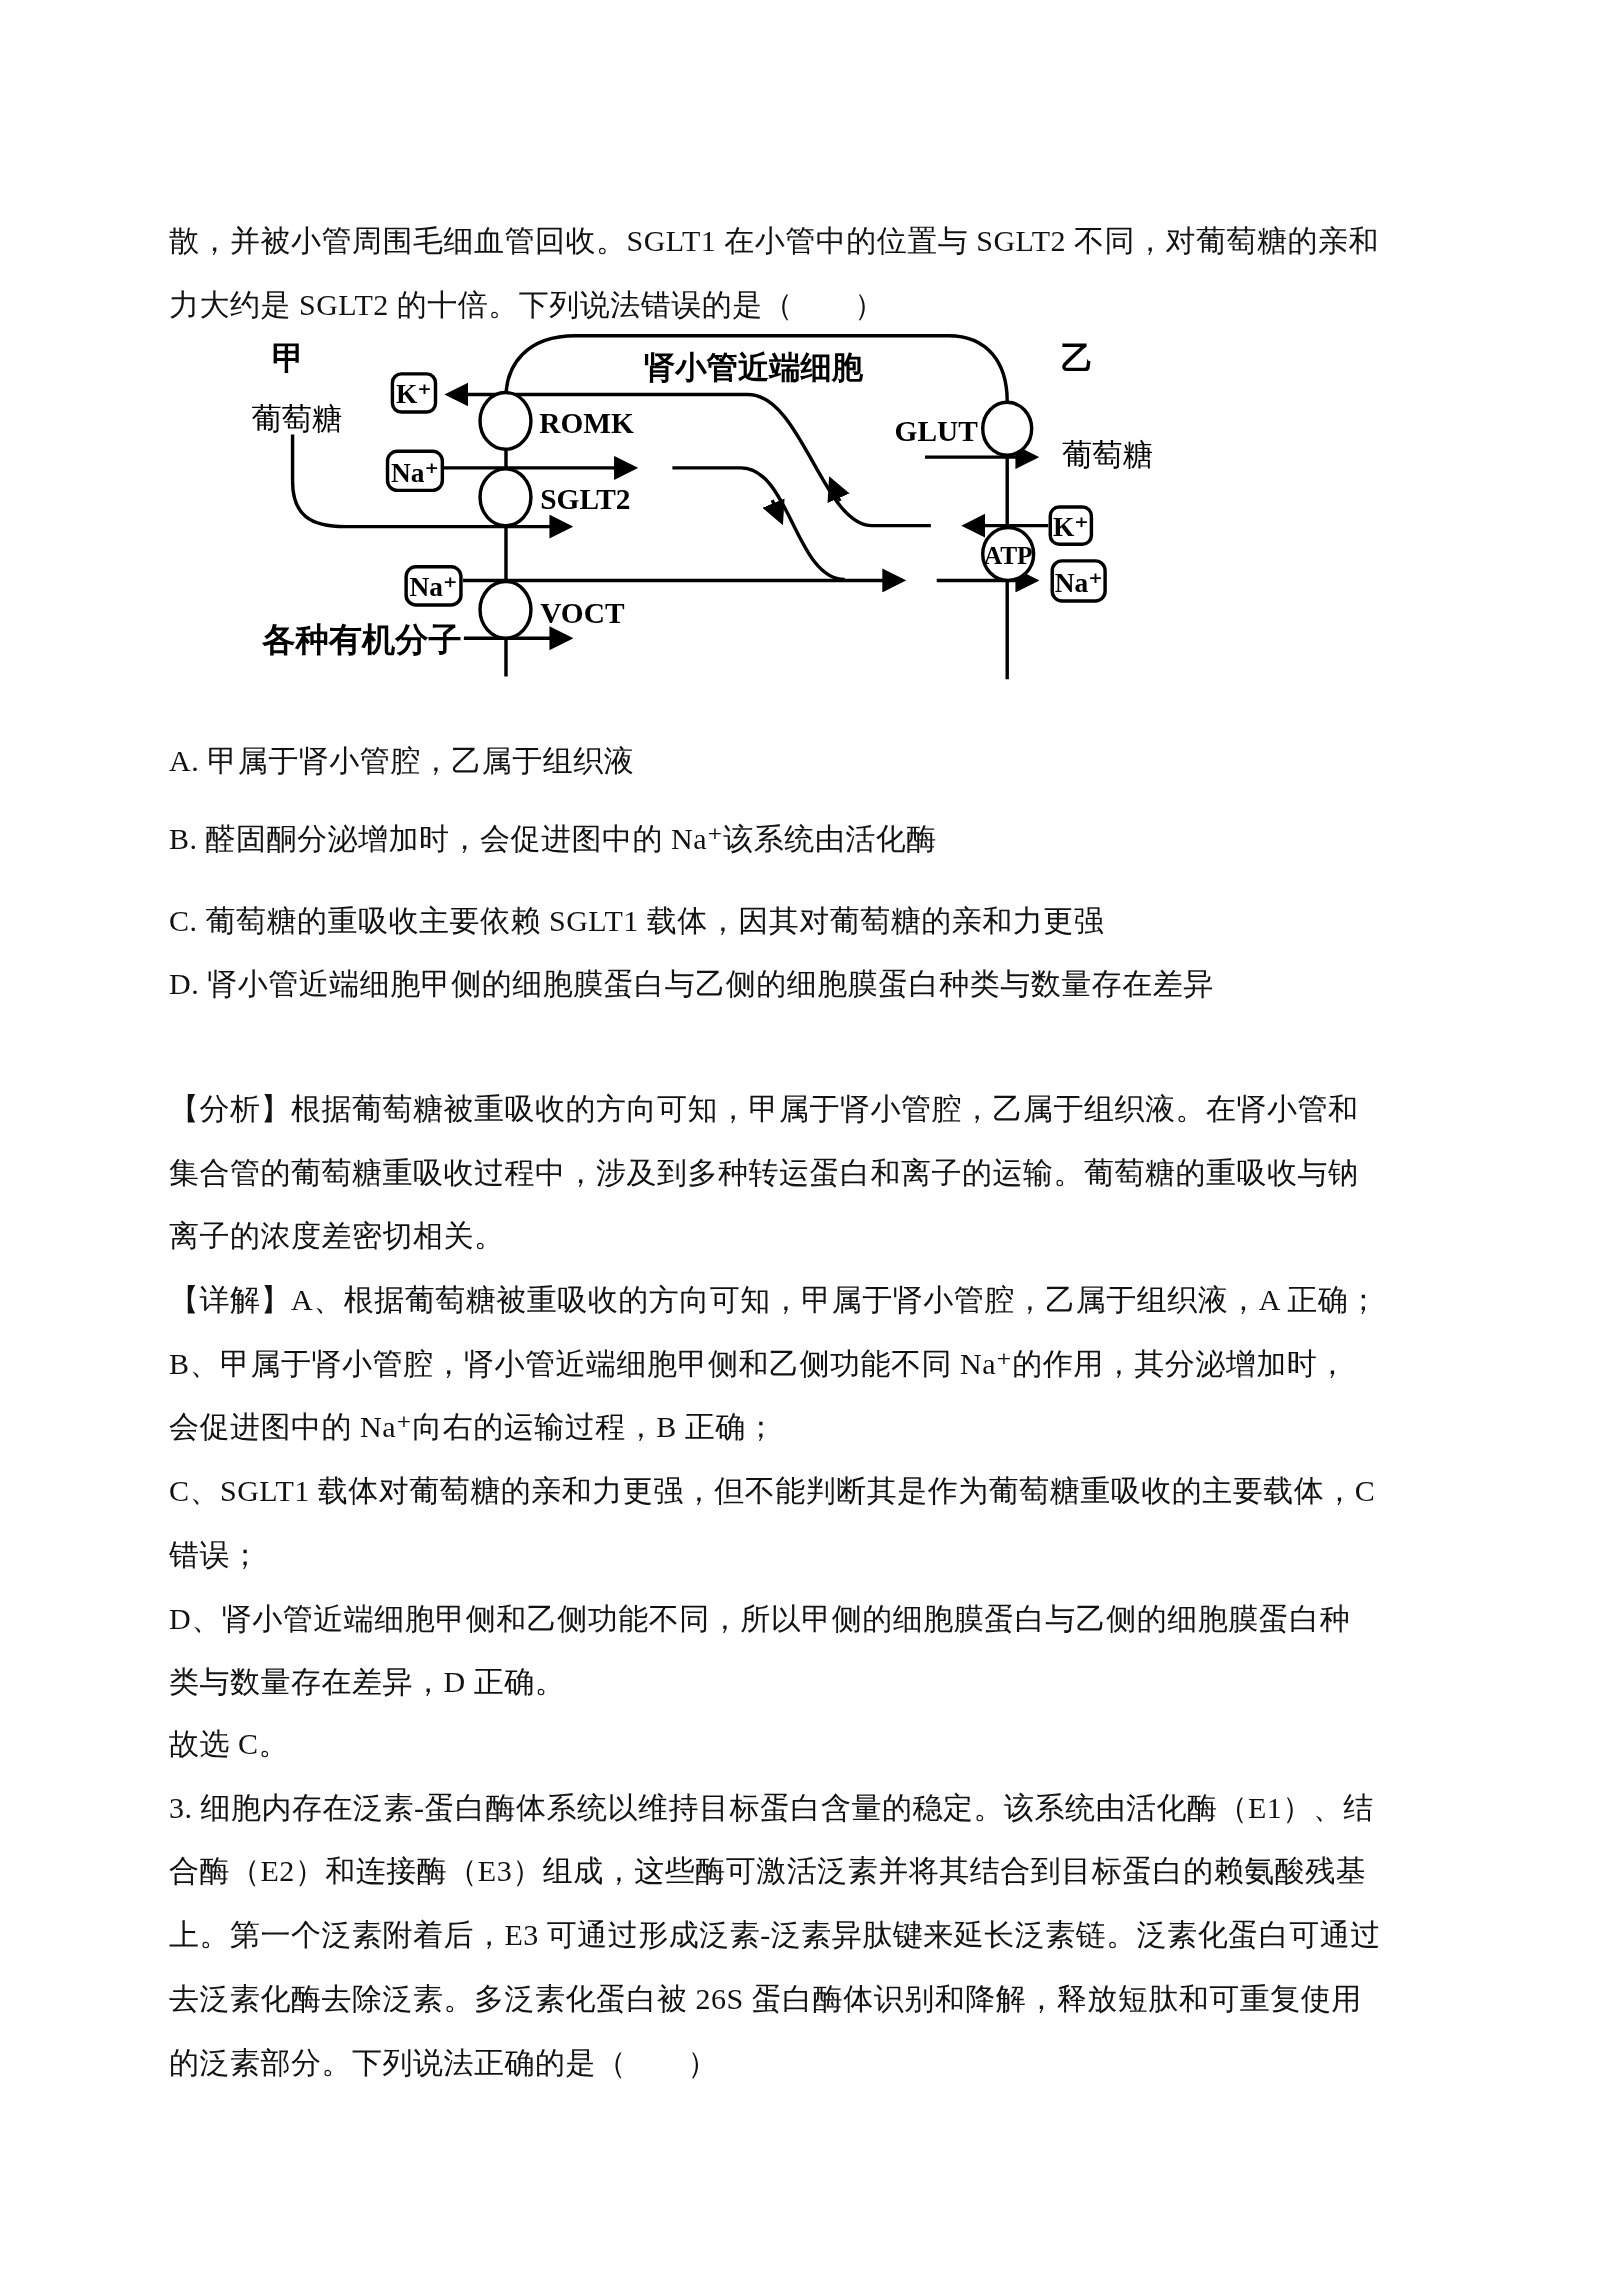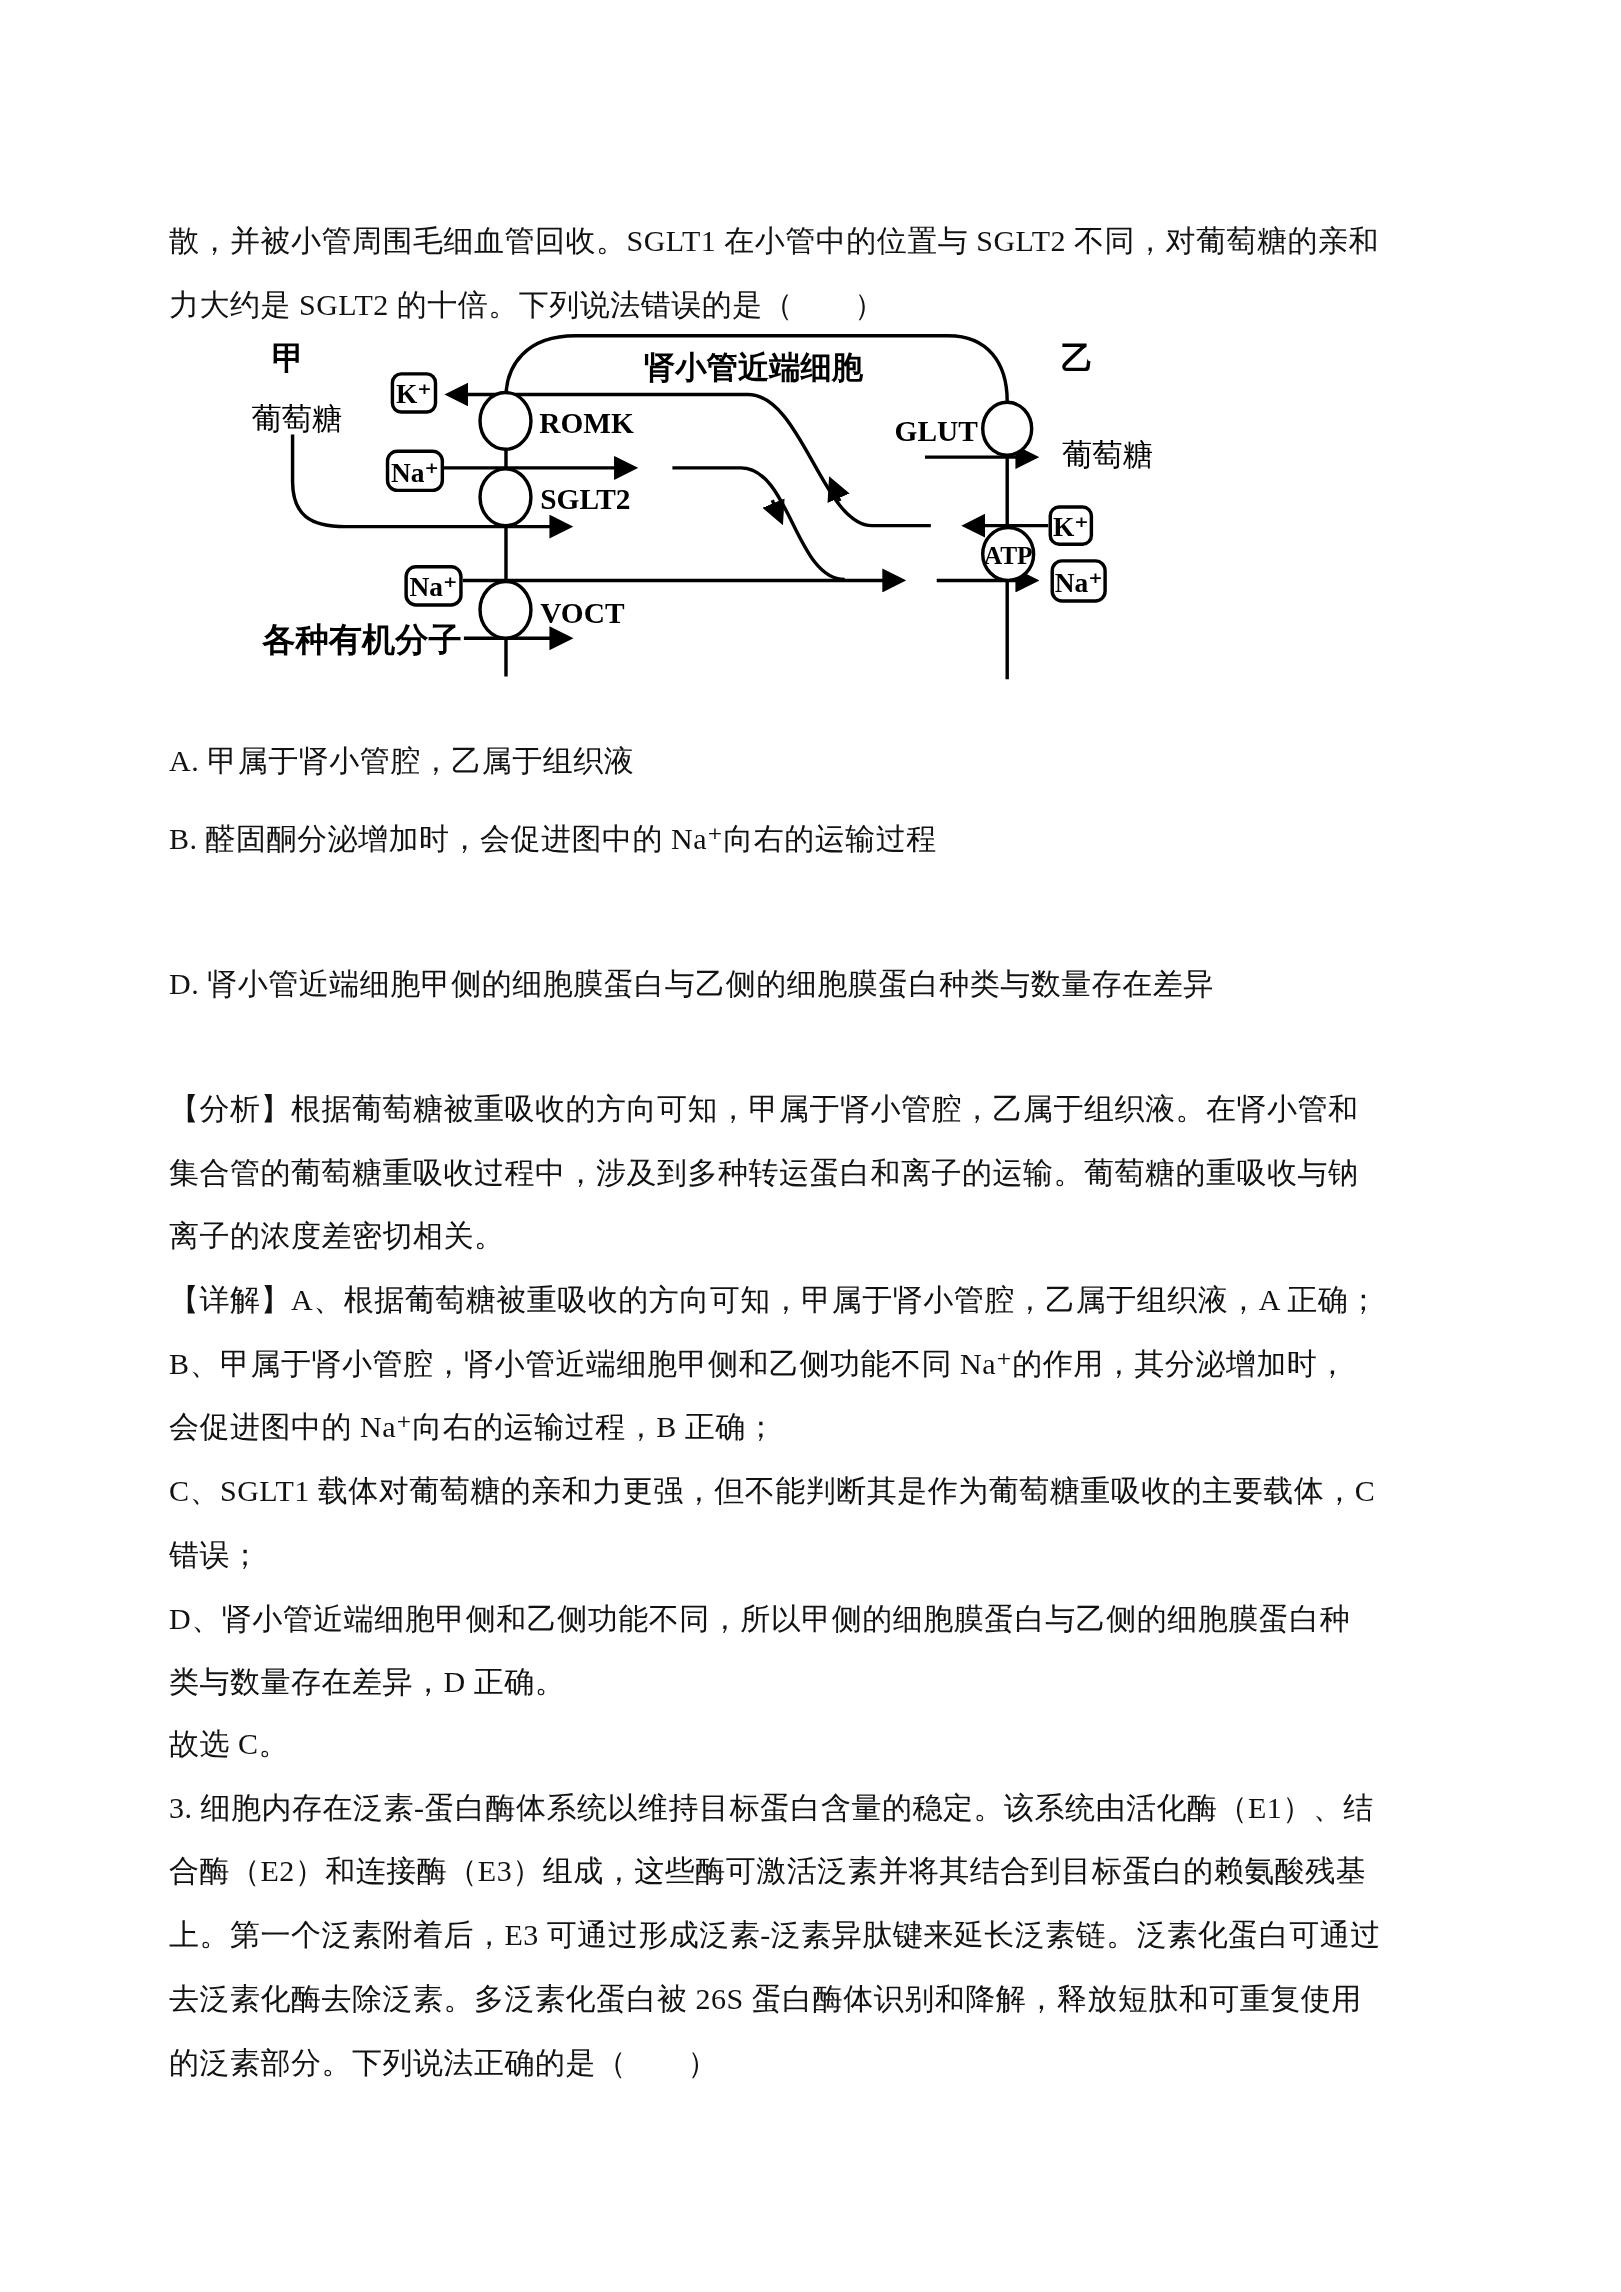--- a/index.html
+++ b/index.html
@@ -103,21 +103,22 @@
     <text class="dtxt prot" x="551" y="636">VOCT</text>
     <text class="dtxt prot" x="998" y="451" style="text-anchor:end;">GLUT</text>
     <text class="dtxt" x="1029" y="576" style="font-size:26px; font-weight:bold; text-anchor:middle;">ATP</text>
 
     <text class="dtxt cjk" x="256" y="438">葡萄糖</text>
     <text class="dtxt cjk" x="1084" y="475">葡萄糖</text>
     <text class="dtxt" x="267" y="665" style="font-size:34px; font-weight:600;">各种有机分子</text>
   </svg>
 
   <div class="tline" style="top:743px">A. 甲属于肾小管腔，乙属于组织液</div>
-  <div class="tline" style="top:821px">B. 醛固酮分泌增加时，会促进图中的 Na⁺向右的运输过程</div>
+  <div class="tline" style="top:821px">B. 醛固酮分泌增加时，会促进图中的 Na⁺该系统由活化酶</div>
+  <div class="tline" style="top:903px">C. 葡萄糖的重吸收主要依赖 SGLT1 载体，因其对葡萄糖的亲和力更强</div>
   <div class="tline" style="top:966px">D. 肾小管近端细胞甲侧的细胞膜蛋白与乙侧的细胞膜蛋白种类与数量存在差异</div>
 
 
   <div class="tline" style="top:1091px">【分析】根据葡萄糖被重吸收的方向可知，甲属于肾小管腔，乙属于组织液。在肾小管和</div>
   <div class="tline" style="top:1155px">集合管的葡萄糖重吸收过程中，涉及到多种转运蛋白和离子的运输。葡萄糖的重吸收与钠</div>
   <div class="tline" style="top:1218px">离子的浓度差密切相关。</div>
 
   <div class="tline" style="top:1282px">【详解】A、根据葡萄糖被重吸收的方向可知，甲属于肾小管腔，乙属于组织液，A 正确；</div>
   <div class="tline" style="top:1346px">B、甲属于肾小管腔，肾小管近端细胞甲侧和乙侧功能不同 Na⁺的作用，其分泌增加时，</div>
   <div class="tline" style="top:1409px">会促进图中的 Na⁺向右的运输过程，B 正确；</div>

